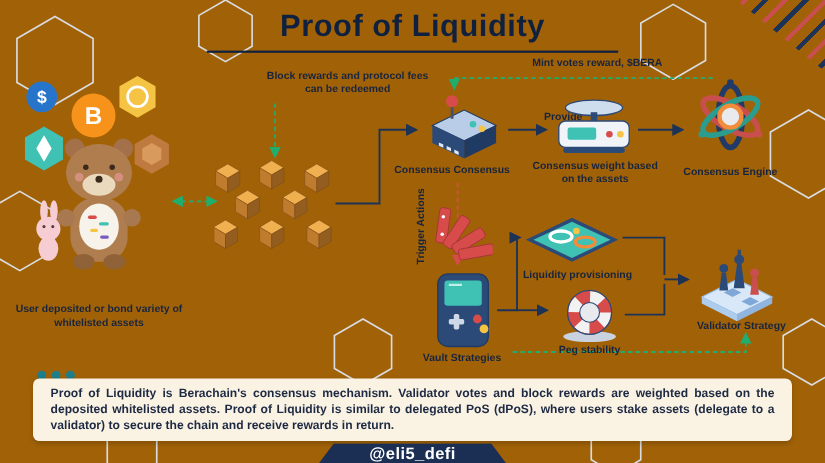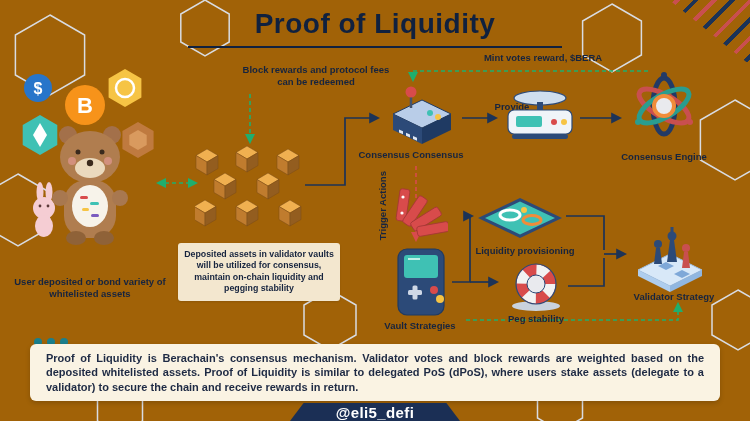--- a/index.html
+++ b/index.html
@@ -158,21 +158,20 @@
       <use href="#cubeShape" transform="translate(12,13)"></use>
       <use href="#cubeShape" transform="translate(93,13)"></use>
       <use href="#cubeShape" transform="translate(30,37)"></use>
       <use href="#cubeShape" transform="translate(73,37)"></use>
       <use href="#cubeShape" transform="translate(10,64)"></use>
       <use href="#cubeShape" transform="translate(52,64)"></use>
       <use href="#cubeShape" transform="translate(95,64)"></use>
     </svg>
   </div>
 
-  <div class="abs vault-note" style="left:178px;top:243px;width:150px;">Deposited assets in validator vaults will be utilized for consensus, maintain on-chain liquidity and pegging stability</div>
 
   <div class="abs note" style="left:240px;top:64px;width:152px;">Block rewards and protocol fees can be redeemed</div>
   <div class="abs note" style="left:468px;top:52px;width:150px;">Mint votes reward, $BERA</div>
 
   <div class="icon-wrap" style="left:383px;top:84px;">
     <svg width="78" height="62" viewBox="0 0 78 62">
       <polygon points="10,30 39,16 68,30 39,44" fill="#b9cde8" stroke="#1f3a63" stroke-width="1"></polygon>
       <polygon points="10,30 39,44 39,60 10,46" fill="#2c4a78"></polygon>
       <polygon points="68,30 39,44 39,60 68,46" fill="#1f3a63"></polygon>
       <line x1="28" y1="24" x2="28" y2="10" stroke="#44536b" stroke-width="2.5"></line>
@@ -192,20 +191,21 @@
     <svg width="84" height="60" viewBox="0 0 84 60">
       <ellipse cx="42" cy="14" rx="26" ry="7" fill="#cfdeee" stroke="#2c4a78" stroke-width="1.2"></ellipse>
       <rect x="39" y="18" width="6" height="9" fill="#2c4a78"></rect>
       <rect x="10" y="26" width="64" height="24" rx="6" fill="#f0f4f9" stroke="#2c4a78" stroke-width="1.2"></rect>
       <rect x="18" y="32" width="26" height="11" rx="2" fill="#3fc1b4"></rect>
       <circle cx="56" cy="38" r="3" fill="#d84b4b"></circle>
       <circle cx="66" cy="38" r="3" fill="#f6c445"></circle>
       <rect x="14" y="50" width="56" height="5" rx="2.5" fill="#2c4a78"></rect>
     </svg>
   </div>
+  <div class="abs lbl" style="left:482px;top:146px;width:118px;">Consensus weight based on the assets</div>
 
   <div class="icon-wrap" style="left:622px;top:56px;">
     <svg width="84" height="96" viewBox="0 0 84 96">
       <g fill="none" stroke-width="5">
         <ellipse cx="42" cy="50" rx="28" ry="11" transform="rotate(90 42 50)" stroke="#223a66"></ellipse>
         <ellipse cx="42" cy="50" rx="28" ry="11" transform="rotate(30 42 50)" stroke="#c94f4f"></ellipse>
         <ellipse cx="42" cy="50" rx="28" ry="11" transform="rotate(150 42 50)" stroke="#2a9d8f"></ellipse>
       </g>
       <circle cx="42" cy="50" r="10" fill="#e9eaee" stroke="#f08c3a" stroke-width="4"></circle>
       <circle cx="42" cy="19" r="3" fill="#223a66"></circle>

